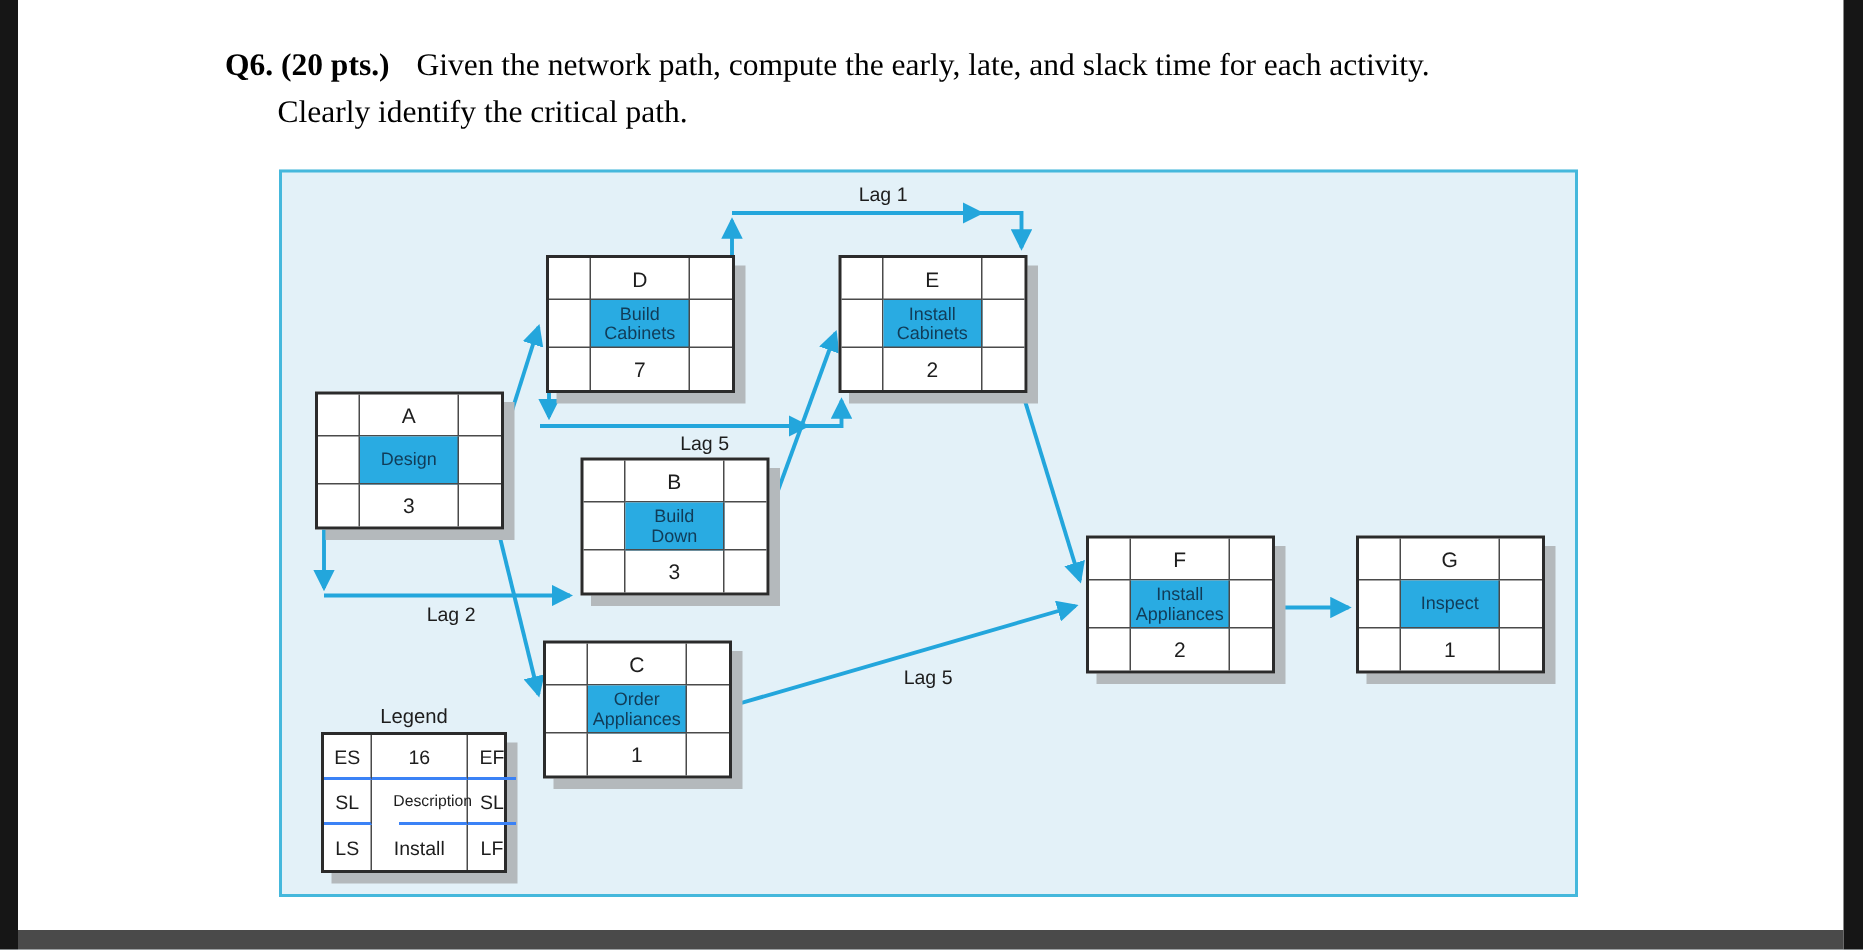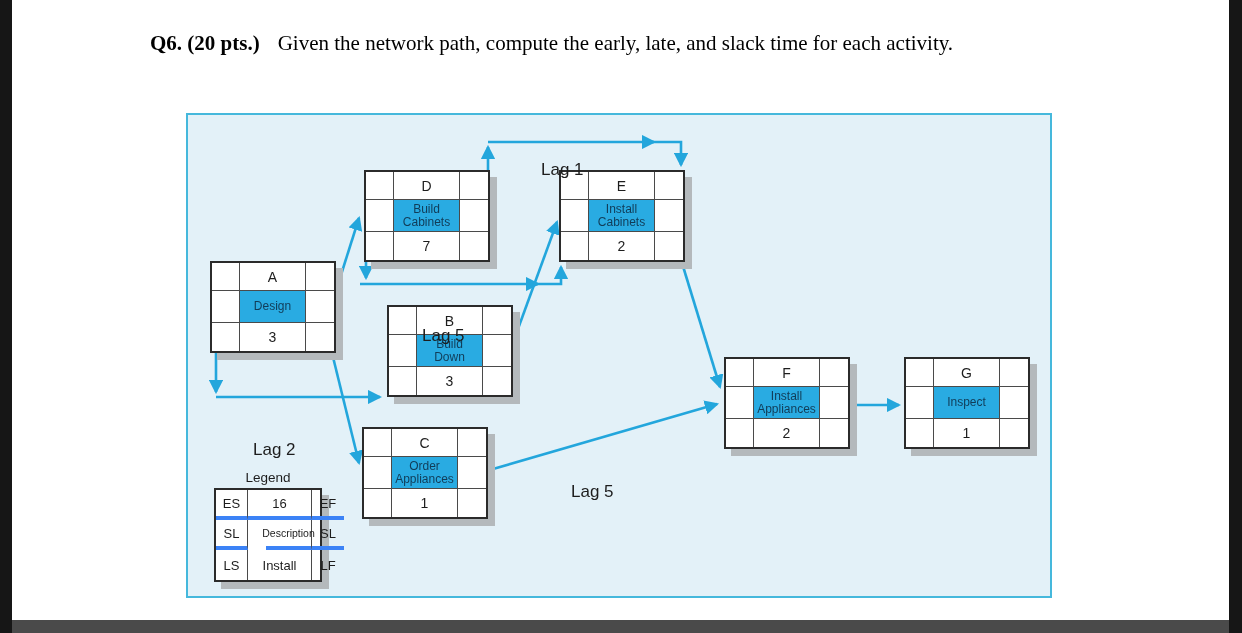--- a/index.html
+++ b/index.html
@@ -48,50 +48,51 @@
   }
   .node .cell:nth-child(3n){border-right:none;}
   .node .cell:nth-child(n+7){border-bottom:none;}
   .node .letter,.node .dur{font-size:14px;color:#1d1d1d;}
   .node .desc{
     background:var(--node_fill);color:var(--node_text);
     font-size:12px;line-height:13px;padding:3px;
   }
 
   .lag-label{
-    position:absolute;z-index:3;width:64px;text-align:left;
-    font-size:17px;color:#1d1d1d;margin-top:38px;
-  }
-
-  .legend-wrap{position:absolute;left:26px;top:355px;z-index:2;width:108px;}
+    position:absolute;z-index:3;width:64px;text-align:right;
+    font-size:13px;color:#1d1d1d;
+  }
+
+  .legend-wrap{position:absolute;left:26px;top:355px;z-index:2;width:124px;}
   .legend-title{text-align:center;font-size:13.5px;color:#1d1d1d;margin-bottom:3px;}
   .legend{
     display:grid;grid-template-columns:32px 64px 32px;grid-template-rows:30px 30px 30px;
     background:#fff;border:2px solid #2b2b2b;box-shadow:7px 7px 0 0 var(--shadow);
   }
   .legend .cell{
-    border-right:1px solid #4a4a4a;border-bottom:4px solid #3b82f6;
+    border-right:1px solid #4a4a4a;border-bottom:2px solid #3b82f6;
     display:flex;align-items:center;justify-content:center;
     font-size:13px;color:#1d1d1d;text-align:center;
   }
   .legend .cell:nth-child(3n){border-right:none;}
   .legend .cell:nth-child(n+7){border-bottom:none;}
   .legend .small{font-size:10.5px;margin-left:18px;}
 </style>
 </head>
 <body>
 
 <div class="edge-bar bar-left"></div>
 <div class="edge-bar bar-right"></div>
 <div class="edge-bar bar-bottom"></div>
 
 <div class="question">
   <div class="line1">
     <span class="qlabel">Q6. (20 pts.)</span><span>Given the network path, compute the early, late, and slack time for each activity.</span>
   </div>
+  <div class="line2">Clearly identify the critical path.</div>
 </div>
 
 <div class="panel">
 
   <svg class="arrows" viewBox="0 0 866 485" xmlns="http://www.w3.org/2000/svg">
     <defs>
       <marker id="ah" viewBox="0 0 10 10" refX="8.5" refY="5" markerWidth="5.5" markerHeight="5.5" orient="auto">
         <path class="ah" d="M0,0 L10,5 L0,10 z"></path>
       </marker>
     </defs>

